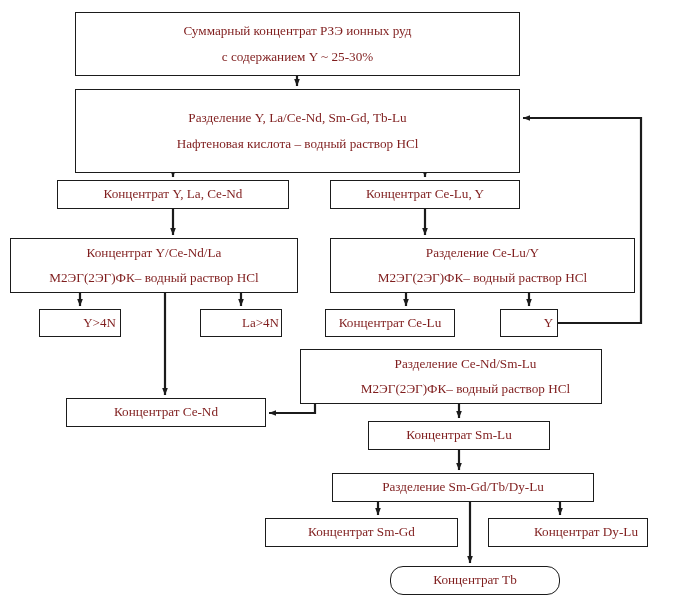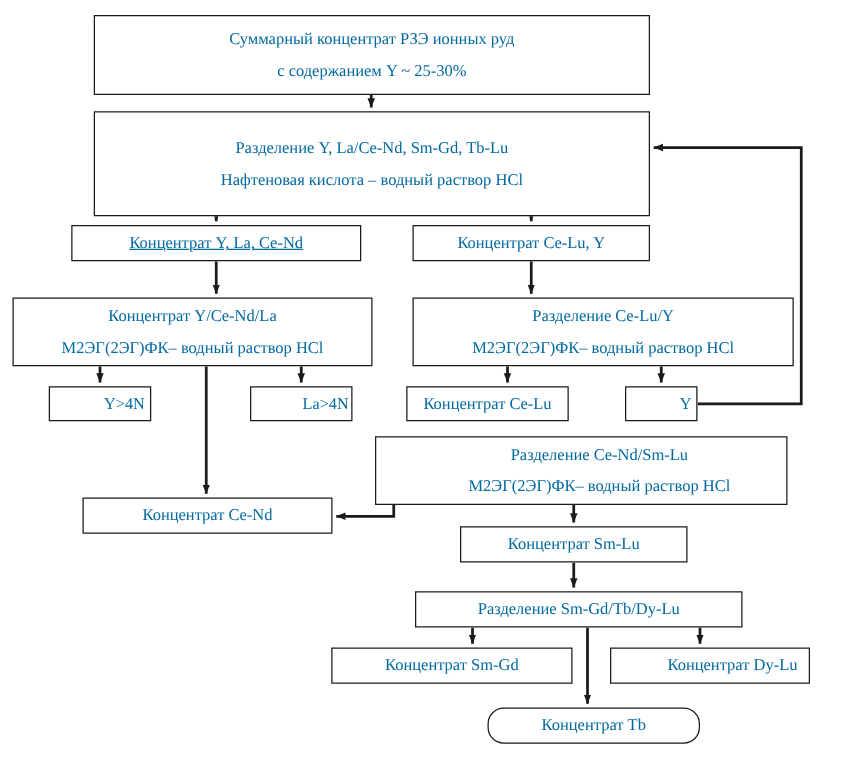--- a/index.html
+++ b/index.html
@@ -26,21 +26,21 @@
   .node {
     position: absolute;
     box-sizing: border-box;
     border: 1.6px solid #1b1b1b;
     background: #ffffff;
     display: flex;
     flex-direction: column;
     align-items: center;
     justify-content: center;
     text-align: center;
-    color: #0369a1;
+    color: #7f1d1d;
     font-size: 13.2px;
     line-height: 1.22;
     padding: 2px 4px;
     z-index: 2;
   }
   .node .ln {
     display: block;
     white-space: nowrap;
   }
   .node.two-line .ln + .ln {
@@ -86,21 +86,21 @@
   <div class="node two-line" style="left:75px; top:12px; width:445px; height:64px;">
     <span class="ln">Суммарный концентрат РЗЭ ионных руд</span>
     <span class="ln">с содержанием Y ~ 25-30%</span>
   </div>
 
   <div class="node two-line" style="left:75px; top:89px; width:445px; height:84px;">
     <span class="ln">Разделение Y, La/Ce-Nd, Sm-Gd, Tb-Lu</span>
     <span class="ln">Нафтеновая кислота – водный раствор HCl</span>
   </div>
 
-  <div class="node" style="left:57px; top:180px; width:232px; height:29px;text-decoration:underline;">
+  <div class="node" style="left:57px; top:180px; width:232px; height:29px;">
     <span class="ln">Концентрат Y, La, Ce-Nd</span>
   </div>
 
   <div class="node" style="left:330px; top:180px; width:190px; height:29px;">
     <span class="ln">Концентрат Ce-Lu, Y</span>
   </div>
 
   <div class="node two-line" style="left:10px; top:238px; width:288px; height:55px;">
     <span class="ln">Концентрат Y/Ce-Nd/La</span>
     <span class="ln">М2ЭГ(2ЭГ)ФК– водный раствор HCl</span>
@@ -120,21 +120,21 @@
   </div>
 
   <div class="node" style="left:325px; top:309px; width:130px; height:28px;">
     <span class="ln">Концентрат Ce-Lu</span>
   </div>
 
   <div class="node small" style="left:500px; top:309px; width:58px; height:28px;">
     <span class="ln">Y</span>
   </div>
 
-  <div class="node two-line" style="left:300px; top:349px; width:330px; height:55px;padding-left:33px;">
+  <div class="node two-line" style="left:300px; top:349px; width:302px; height:55px;padding-left:33px;">
     <span class="ln">Разделение Ce-Nd/Sm-Lu</span>
     <span class="ln">М2ЭГ(2ЭГ)ФК– водный раствор HCl</span>
   </div>
 
   <div class="node" style="left:66px; top:398px; width:200px; height:29px;">
     <span class="ln">Концентрат Ce-Nd</span>
   </div>
 
   <div class="node" style="left:368px; top:421px; width:182px; height:29px;">
     <span class="ln">Концентрат Sm-Lu</span>

